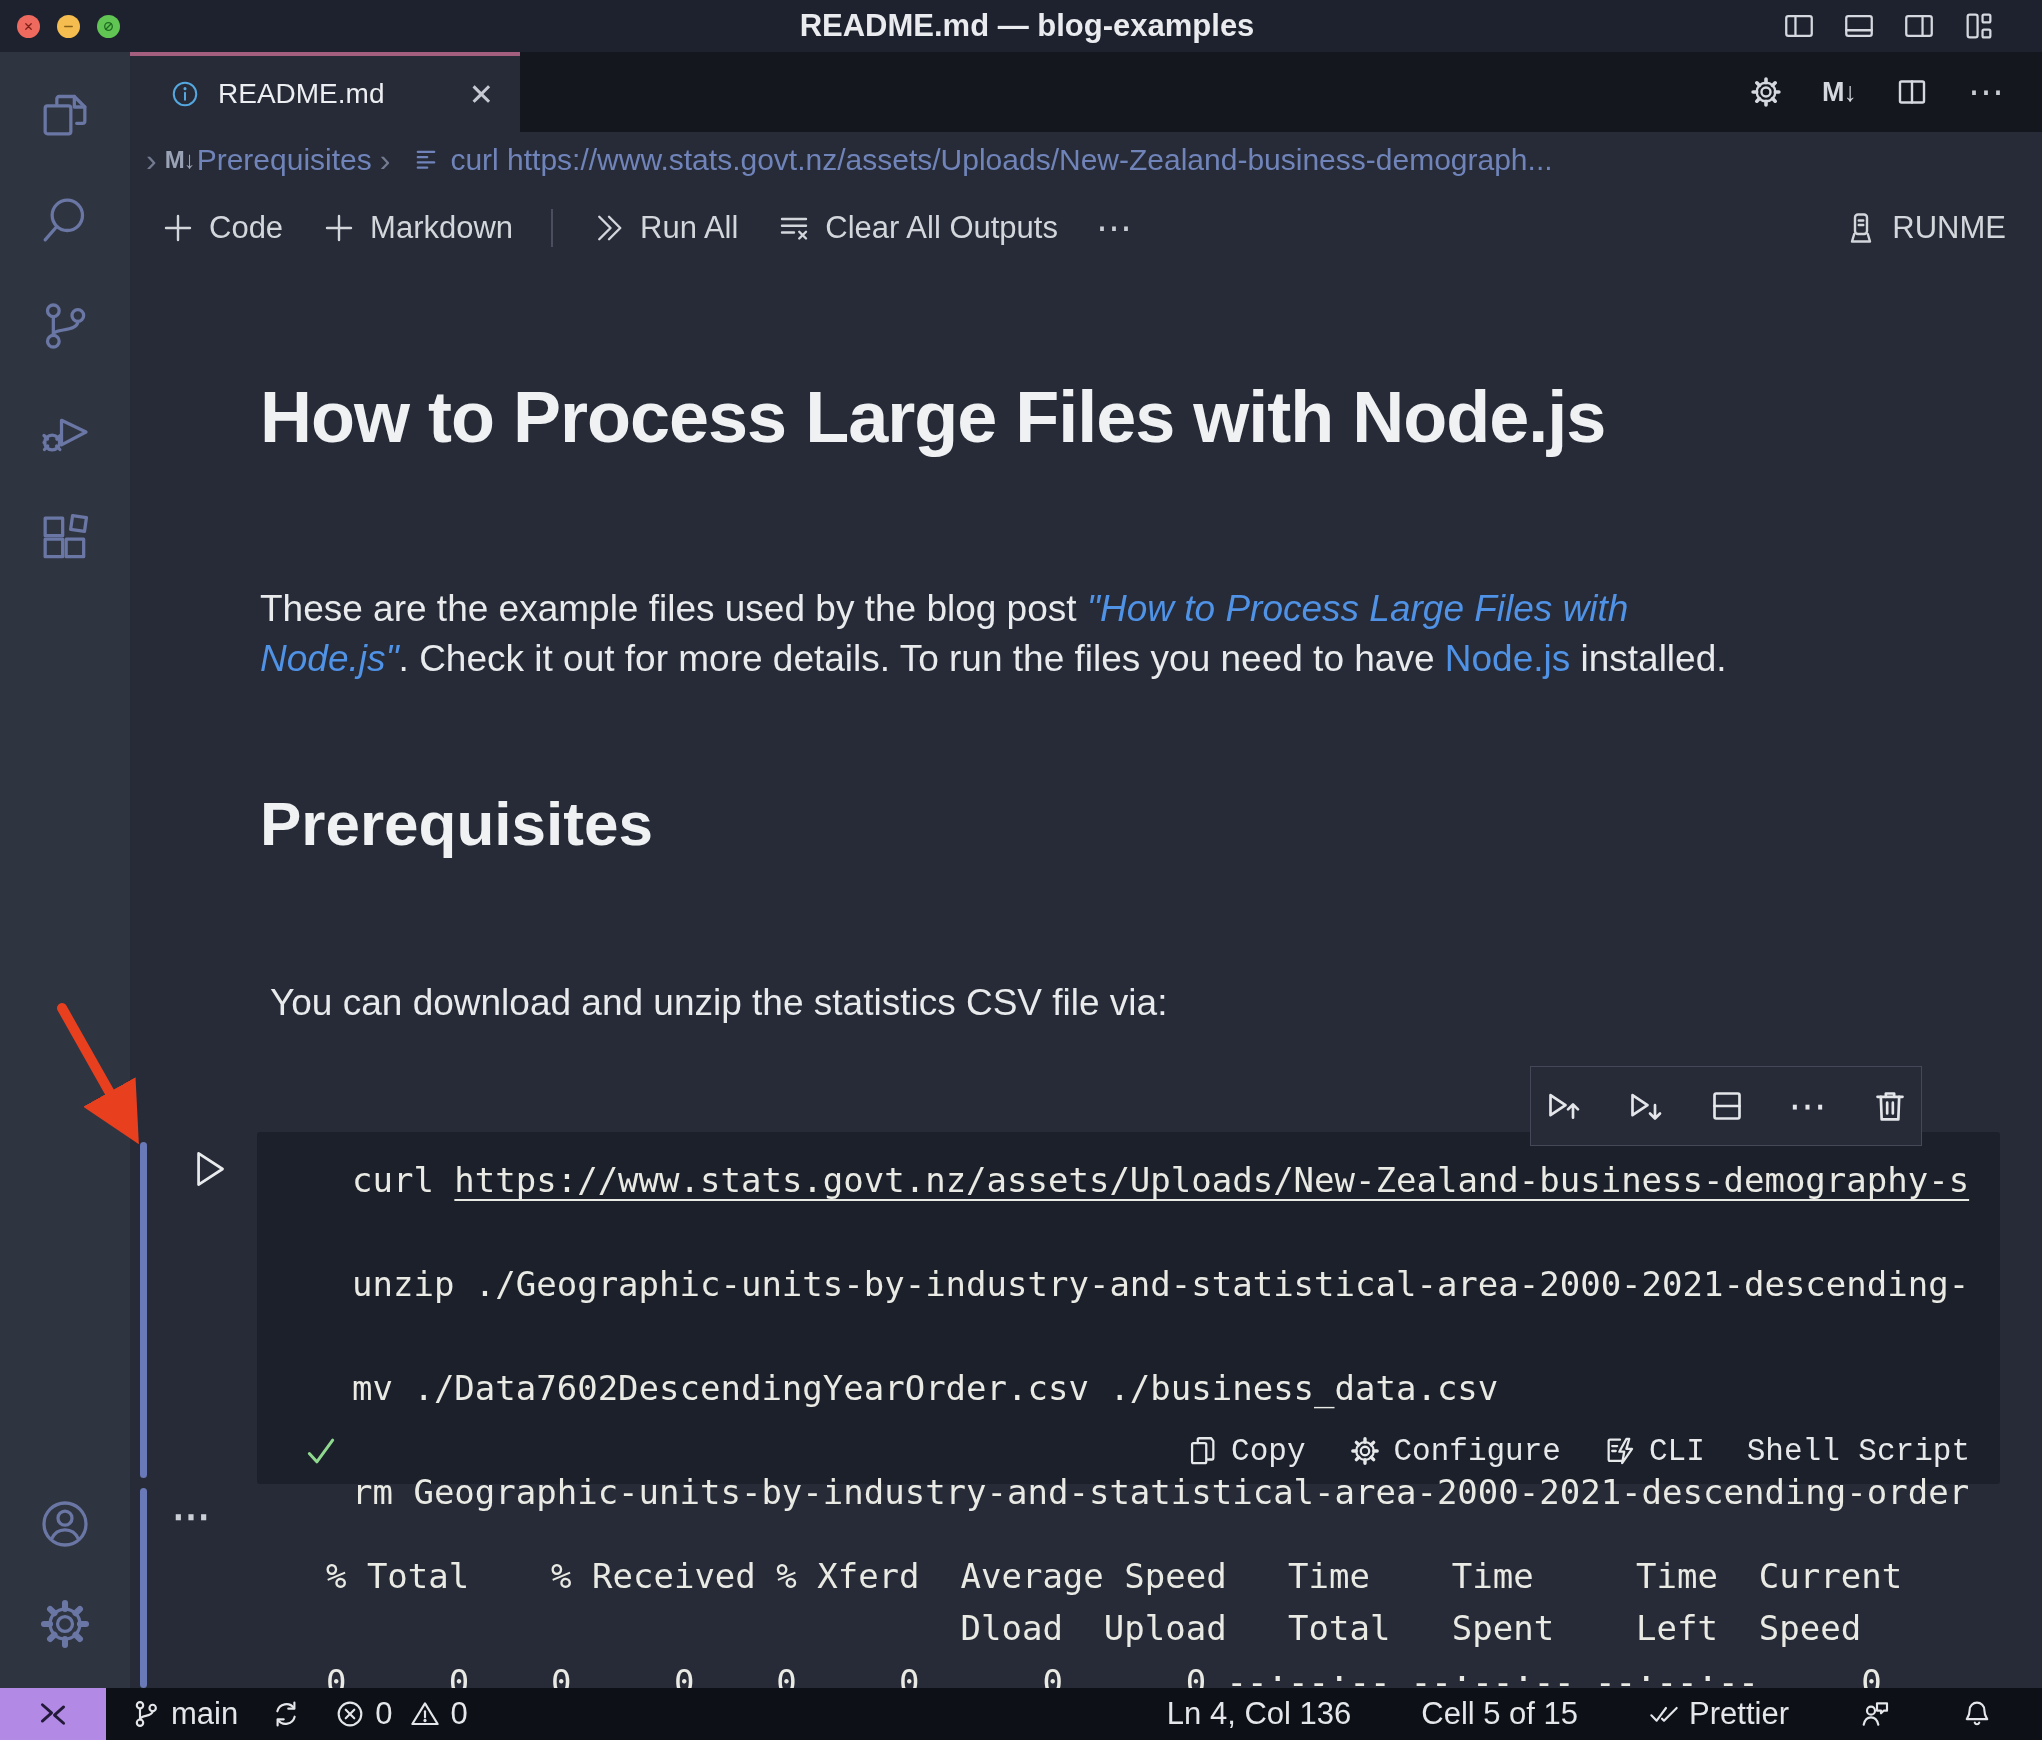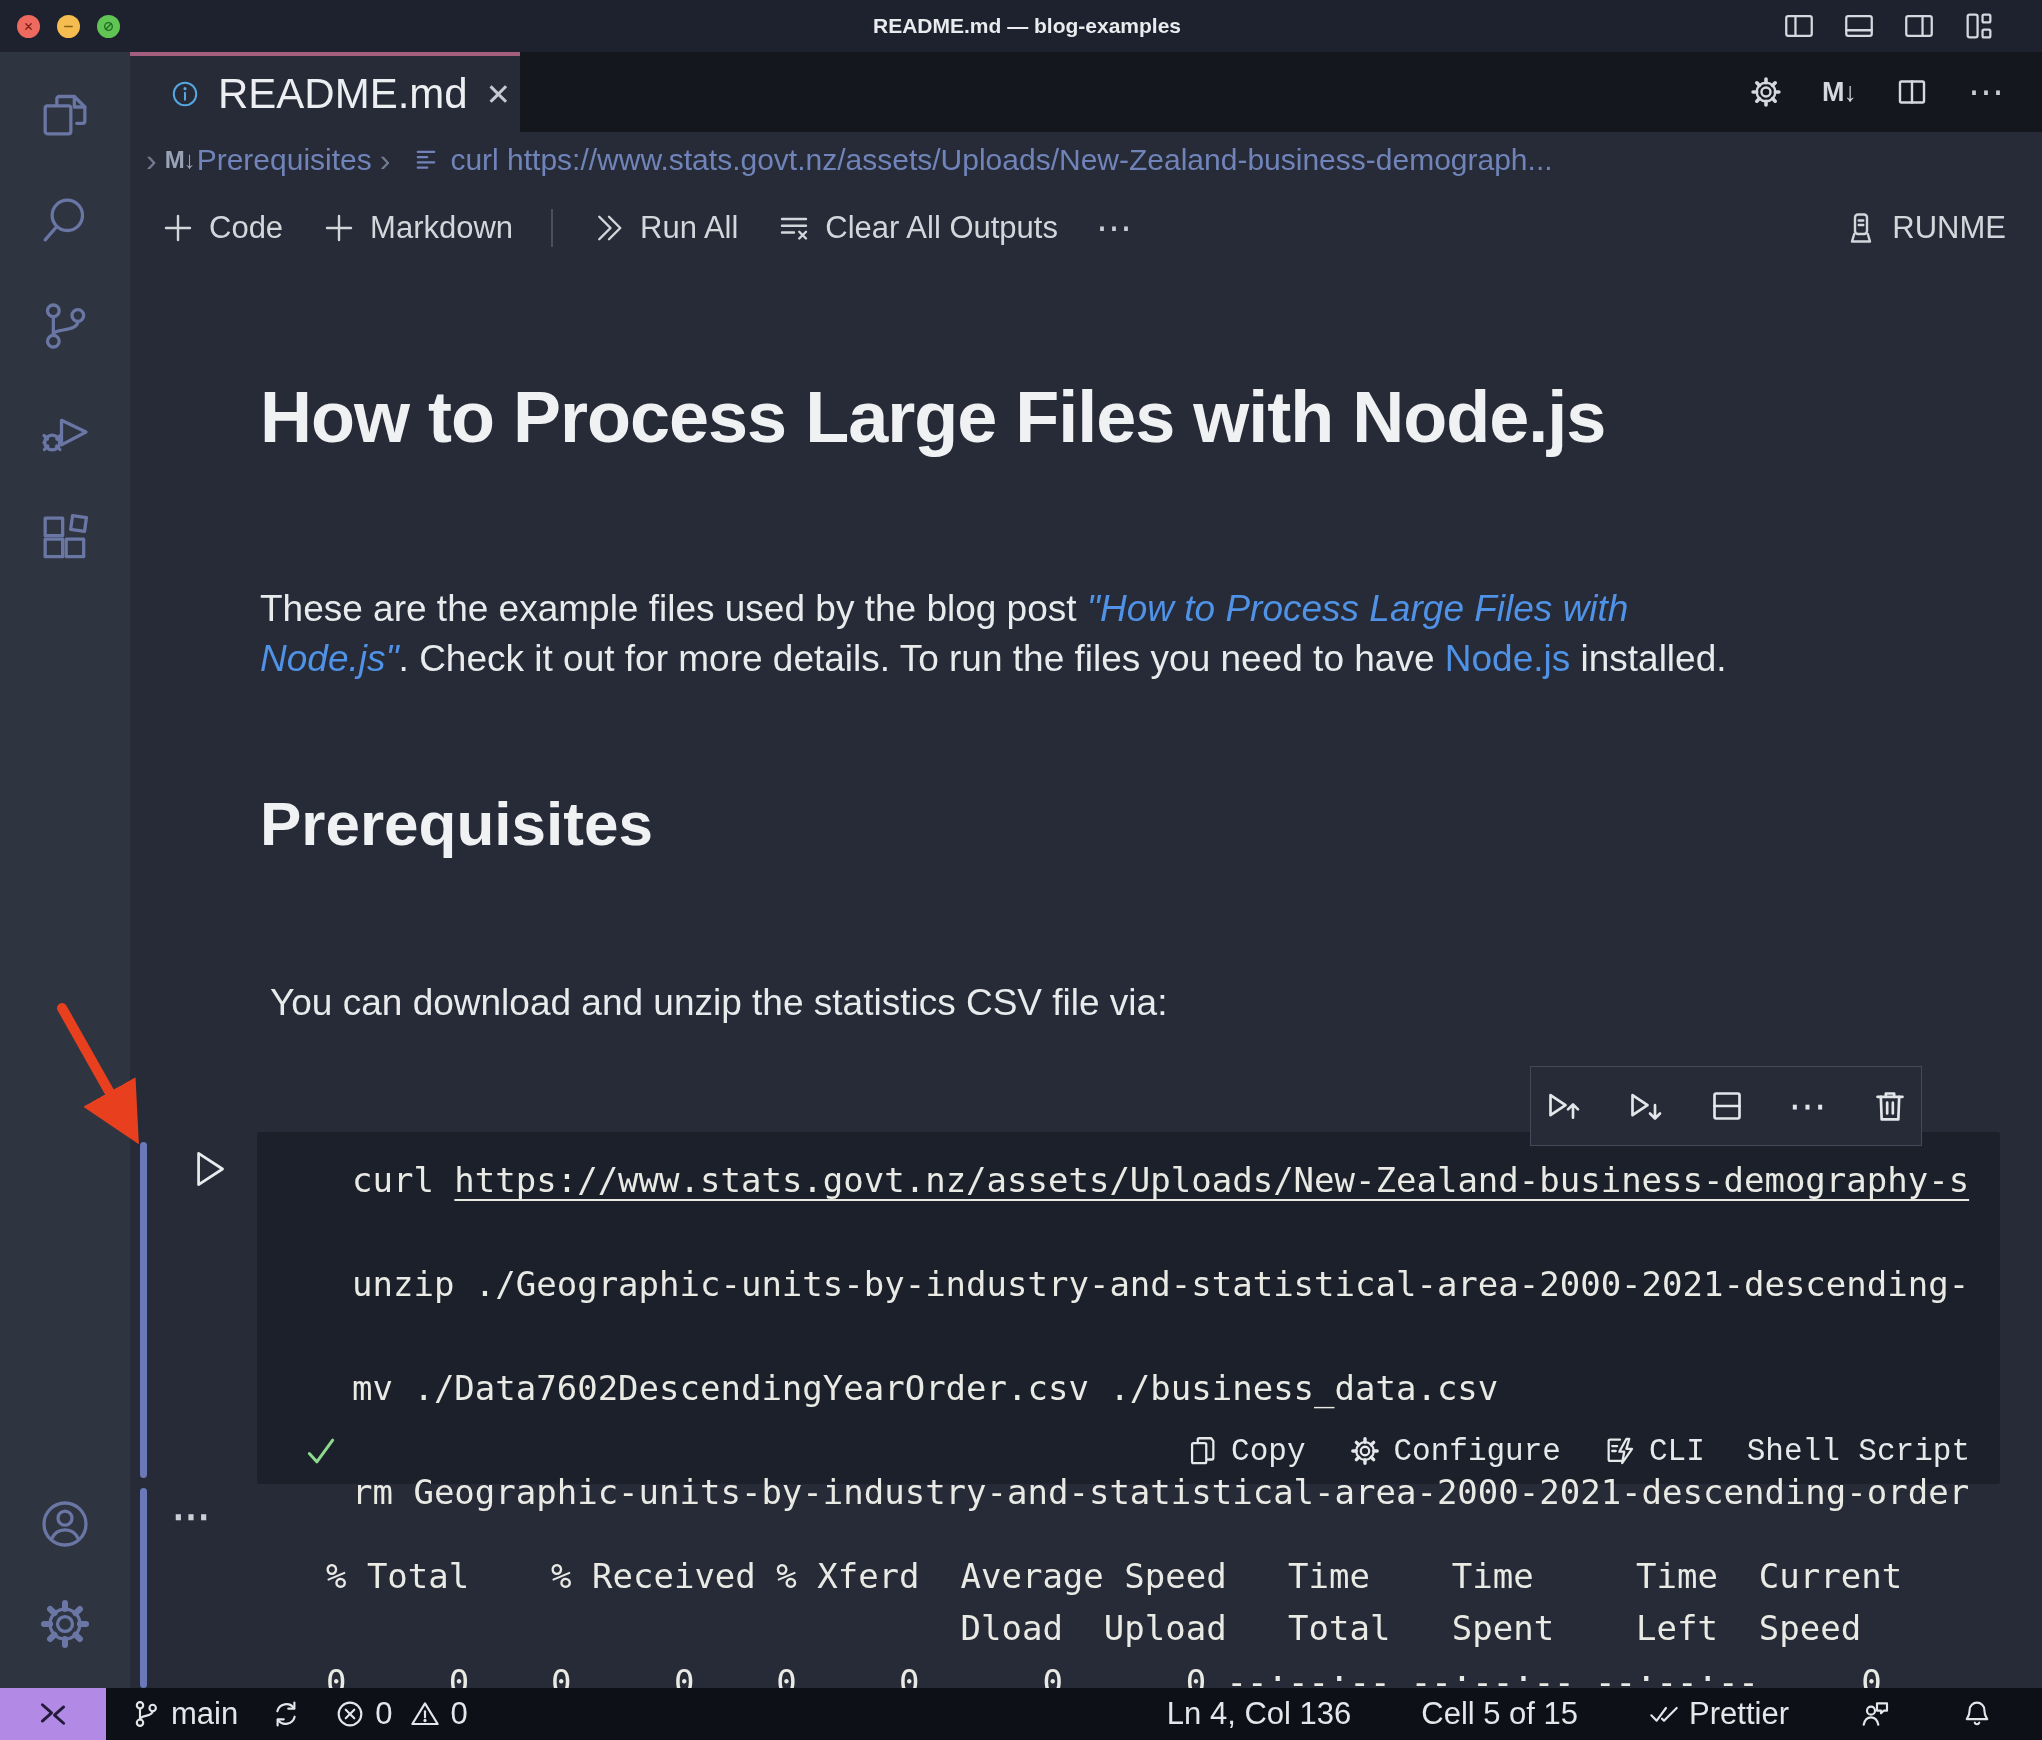--- a/index.html
+++ b/index.html
@@ -12,41 +12,41 @@
   svg.sic { fill:none; stroke:currentColor; stroke-width:1.6; stroke-linecap:round; stroke-linejoin:round; display:block; }
 
   
   .titlebar { position:absolute; left:0; top:0; width:2042px; height:52px; background:#1e222e; display:flex; align-items:center; }
   .traffic { position:absolute; left:17px; top:15px; display:flex; gap:17px; }
   .tl { width:23px; height:23px; border-radius:50%; display:flex; align-items:center; justify-content:center; }
   .tl svg { width:13px; height:13px; stroke-width:2.4; }
   .tl-close { background:#ee6a5f; color:#7e2017; }
   .tl-min   { background:#f5bd4f; color:#8a6119; }
   .tl-zoom  { background:#61c554; color:#1d6a21; }
-  .win-title { position:absolute; left:0; right:0; text-align:center; font-size:21px; font-weight:600; color:#e9ebee;padding-left:12px; }
+  .win-title { position:absolute; left:0; right:0; text-align:center; font-size:31px; font-weight:600; color:#e9ebee;padding-left:12px; }
   .tb-actions { position:absolute; right:46px; top:0; height:52px; display:flex; align-items:center; gap:26px; color:#d5d8de; }
   .tb-actions svg { width:34px; height:34px; }
 
   
   .activitybar { position:absolute; left:0; top:52px; width:130px; height:1636px; background:#2f3441; color:#6a76a4;
                  display:flex; flex-direction:column; align-items:center; padding:34px 0 36px; }
   .act-ic { width:56px; height:56px; margin-bottom:50px; }
   .act-ic svg { width:56px; height:56px; stroke-width:1.4; }
   .act-spacer { flex:1; }
   .act-bottom { width:56px; height:56px; margin-bottom:44px; }
   .act-bottom svg { width:56px; height:56px; stroke-width:1.4; }
 
   
   .main { position:absolute; left:130px; top:52px; width:1912px; height:1636px; }
 
   .tabstrip { position:absolute; left:0; top:0; width:1912px; height:80px; background:#14171e; }
   .tab { position:absolute; left:0; top:0; width:390px; height:80px; background:#262b37; border-top:4px solid #a55f7e;
          display:flex; align-items:center; padding:0 26px 0 40px; gap:18px; }
   .tab-info { color:#55a7e0; } .tab-info svg { width:30px; height:30px; }
-  .tab-label { font-size:42px; color:#eceef1; }
+  .tab-label { font-size:28px; color:#eceef1; }
   .tab-close { margin-left:auto; font-size:30px; color:#c6c9d1; }
   .tab-actions { position:absolute; right:0; top:0; height:80px; display:flex; align-items:center; gap:38px; padding-right:36px; color:#d5d8de; }
   .tab-actions svg { width:36px; height:36px; }
   .md-badge { font-weight:700; font-size:27px; letter-spacing:-1px; }
 
   .breadcrumbs { position:absolute; left:0; top:80px; width:1912px; height:56px; background:#262b37;
                  display:flex; align-items:center; padding-left:8px; font-size:30px; color:#7084ba; white-space:nowrap; overflow:hidden; }
   .bc-chev { color:#747b91; font-size:32px; padding:0 8px; }
   .bc-md { color:#9aa3b5; font-size:24px; font-weight:700; letter-spacing:-1px; margin-right:2px; }
   .bc-sym { margin:0 10px 0 14px; } .bc-sym svg { width:28px; height:28px; stroke-width:2; }

